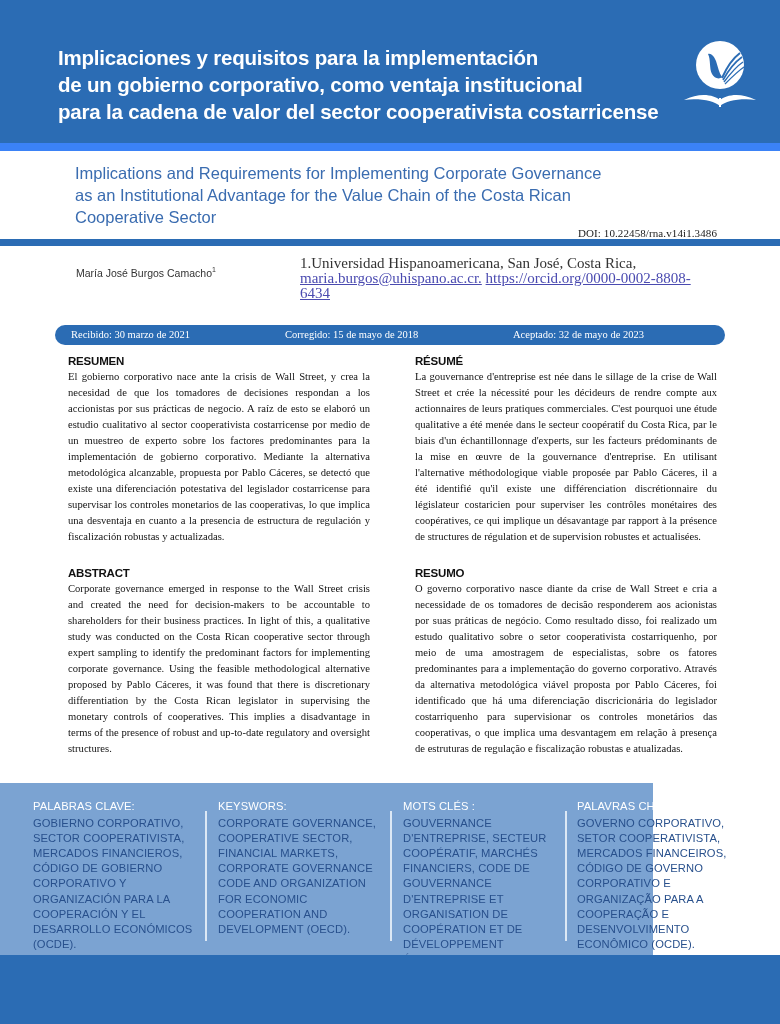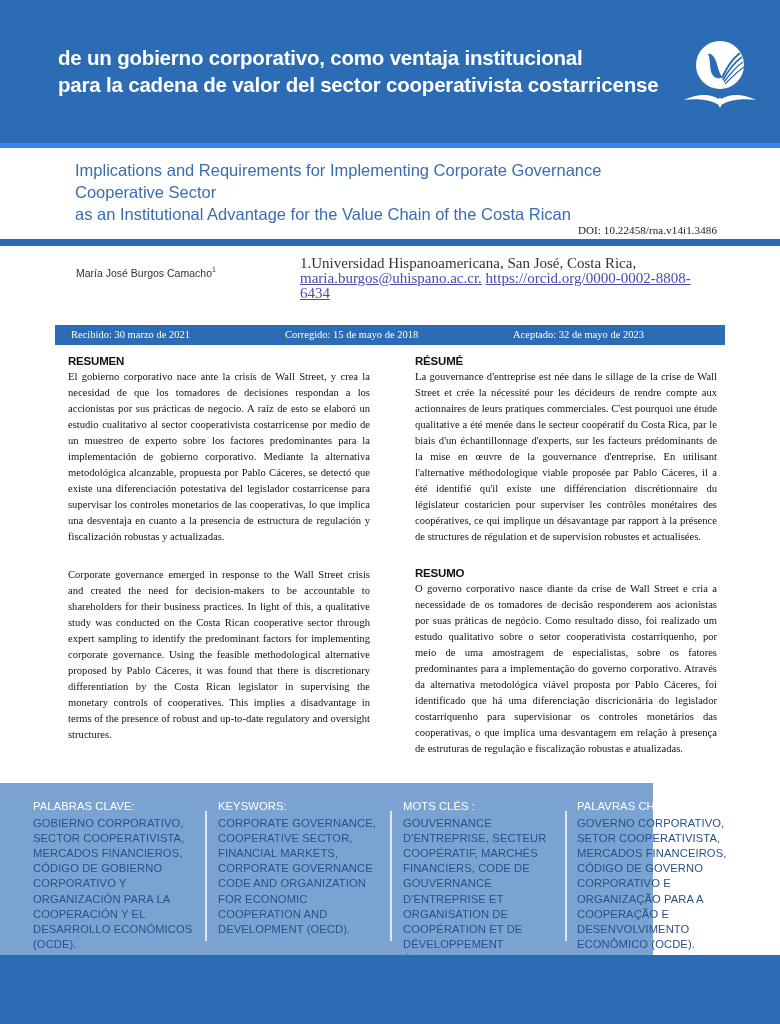--- a/index.html
+++ b/index.html
@@ -56,21 +56,21 @@
   }
 
   
   .subtitle-band {
     position: absolute;
     left: 0;
     top: 143px;
     width: 780px;
     height: 96px;
     background: #ffffff;
-    border-top: 5px solid #3b82f6;
+    border-top: 8px solid #3b82f6;
   }
   .title-en-wrap {
     position: absolute;
     left: 75px;
     top: 11px;
     width: 640px;
   }
   .title-en-line {
     color: #3a6cb0;
     font-family: "Liberation Sans", sans-serif;
@@ -138,20 +138,21 @@
   .date-bar {
     position: absolute;
     left: 55px;
     top: 325px;
     width: 670px;
     height: 20px;
     background: #2b6cb4;
     color: #ffffff;
     font-family: "Liberation Serif", serif;
     font-size: 10.5px;
+    border-radius: 10px;
   }
   .date-bar span {
     position: absolute;
     top: 4px;
     white-space: nowrap;
   }
   .date-1 { left: 16px; }
   .date-2 { left: 230px; }
   .date-3 { left: 458px; }
 
@@ -242,42 +243,43 @@
     background: #2b6cb4;
   }
 </style>
 </head>
 <body>
 
 <div class="page">
 
   <div class="header-band">
     <div class="header-titles">
+      <div class="title-es-line">Implicaciones y requisitos para la implementación</div>
       <div class="title-es-line">de un gobierno corporativo, como ventaja institucional</div>
       <div class="title-es-line">para la cadena de valor del sector cooperativista costarricense</div>
     </div>
     <div class="logo-wrap">
       <svg viewBox="0 0 84 78" width="84" height="78" aria-hidden="true">
         <circle cx="42" cy="27" r="24" fill="#ffffff"></circle>
         <path d="M30 16 C33 22, 31 30, 34 36 C36 40, 41 42, 44 39 C41 35, 40 29, 38 23 C36 18, 33 15, 30 16 Z" fill="#2b6cb4"></path>
         <path d="M44 40 C48 31, 54 21, 62 15" stroke="#2b6cb4" stroke-width="2" fill="none"></path>
         <path d="M45 42 C50 33, 57 24, 64 19" stroke="#2b6cb4" stroke-width="1.6" fill="none"></path>
         <path d="M46 44 C52 36, 59 28, 65 24" stroke="#2b6cb4" stroke-width="1.4" fill="none"></path>
         <path d="M47 46 C54 39, 60 33, 66 29" stroke="#2b6cb4" stroke-width="1.2" fill="none"></path>
         <path d="M6 62 C22 54, 36 57, 42 62 C48 57, 62 54, 78 62 C62 60, 48 63, 42 68 C36 63, 22 60, 6 62 Z" fill="#ffffff"></path>
         <rect x="41" y="60" width="2" height="9" fill="#ffffff"></rect>
       </svg>
     </div>
   </div>
 
   <div class="subtitle-band">
     <div class="title-en-wrap">
       <div class="title-en-line">Implications and Requirements for Implementing Corporate Governance</div>
+      <div class="title-en-line">as an Institutional Advantage for the Value Chain of the Costa Rican</div>
       <div class="title-en-line">Cooperative Sector</div>
-      <div class="title-en-line">as an Institutional Advantage for the Value Chain of the Costa Rican</div>
     </div>
     <div class="doi">DOI: 10.22458/rna.v14i1.3486</div>
   </div>
 
   <div class="rule-blue-thin" style="top:239px;"></div>
 
   <div class="author-zone">
     <div class="author-name"><span>María José Burgos Camacho</span><sup>1</sup></div>
     <div class="affil">
       <div>1.Universidad Hispanoamericana, San José, Costa Rica,</div>
@@ -297,20 +299,21 @@
   <div class="abstracts">
     <div class="abs-col left row1">
       <p class="abs-head">RESUMEN</p>
       <p class="abs-body">El gobierno corporativo nace ante la crisis de Wall Street, y crea la necesidad de que los tomadores de decisiones respondan a los accionistas por sus prácticas de negocio. A raíz de esto se elaboró un estudio cualitativo al sector cooperativista costarricense por medio de un muestreo de experto sobre los factores predominantes para la implementación de gobierno corporativo. Mediante la alternativa metodológica alcanzable, propuesta por Pablo Cáceres, se detectó que existe una diferenciación potestativa del legislador costarricense para supervisar los controles monetarios de las cooperativas, lo que implica una desventaja en cuanto a la presencia de estructura de regulación y fiscalización robustas y actualizadas.</p>
     </div>
     <div class="abs-col right row1">
       <p class="abs-head">RÉSUMÉ</p>
       <p class="abs-body">La gouvernance d'entreprise est née dans le sillage de la crise de Wall Street et crée la nécessité pour les décideurs de rendre compte aux actionnaires de leurs pratiques commerciales. C'est pourquoi une étude qualitative a été menée dans le secteur coopératif du Costa Rica, par le biais d'un échantillonnage d'experts, sur les facteurs prédominants de la mise en œuvre de la gouvernance d'entreprise. En utilisant l'alternative méthodologique viable proposée par Pablo Cáceres, il a été identifié qu'il existe une différenciation discrétionnaire du législateur costaricien pour superviser les contrôles monétaires des coopératives, ce qui implique un désavantage par rapport à la présence de structures de régulation et de supervision robustes et actualisées.</p>
     </div>
     <div class="abs-col left row2">
+      <p class="abs-head">ABSTRACT</p>
       <p class="abs-body">Corporate governance emerged in response to the Wall Street crisis and created the need for decision-makers to be accountable to shareholders for their business practices. In light of this, a qualitative study was conducted on the Costa Rican cooperative sector through expert sampling to identify the predominant factors for implementing corporate governance. Using the feasible methodological alternative proposed by Pablo Cáceres, it was found that there is discretionary differentiation by the Costa Rican legislator in supervising the monetary controls of cooperatives. This implies a disadvantage in terms of the presence of robust and up-to-date regulatory and oversight structures.</p>
     </div>
     <div class="abs-col right row2">
       <p class="abs-head">RESUMO</p>
       <p class="abs-body">O governo corporativo nasce diante da crise de Wall Street e cria a necessidade de os tomadores de decisão responderem aos acionistas por suas práticas de negócio. Como resultado disso, foi realizado um estudo qualitativo sobre o setor cooperativista costarriquenho, por meio de uma amostragem de especialistas, sobre os fatores predominantes para a implementação do governo corporativo. Através da alternativa metodológica viável proposta por Pablo Cáceres, foi identificado que há uma diferenciação discricionária do legislador costarriquenho para supervisionar os controles monetários das cooperativas, o que implica uma desvantagem em relação à presença de estruturas de regulação e fiscalização robustas e atualizadas.</p>
     </div>
   </div>
 
   <div class="kw-band">
     <div class="kw-divider kd-1"></div>

